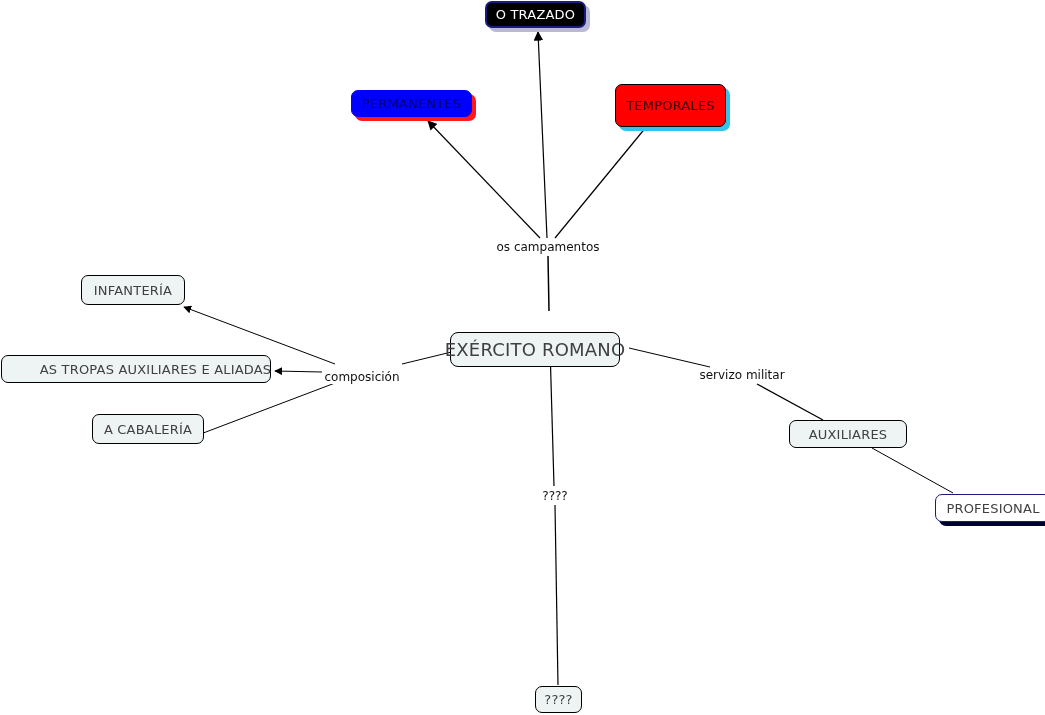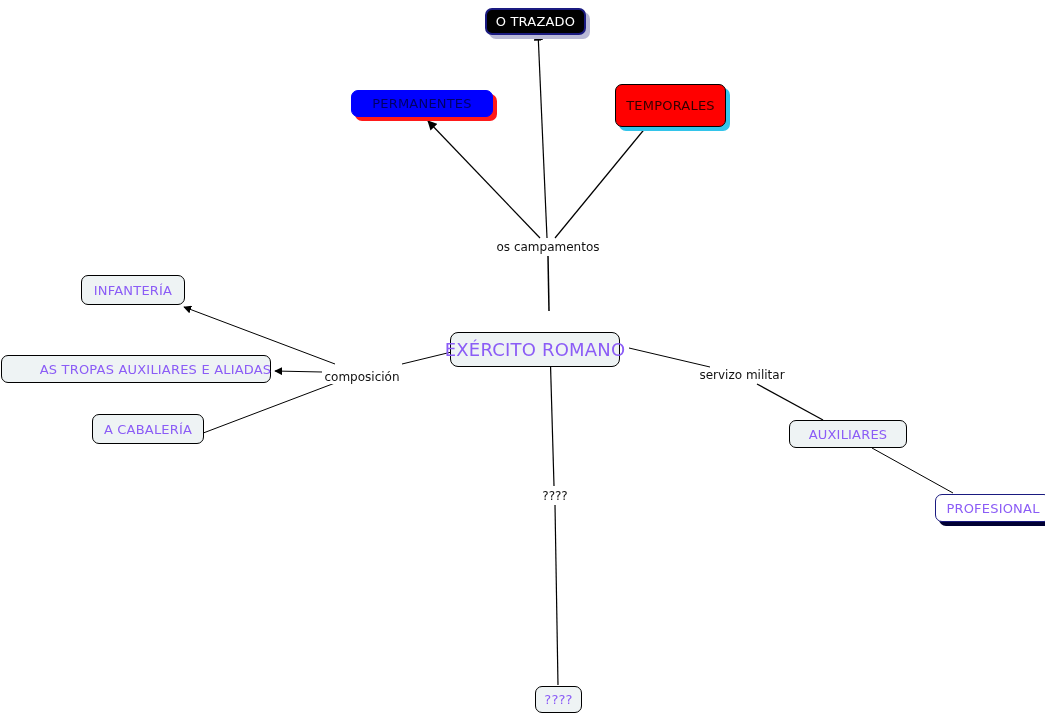--- a/index.html
+++ b/index.html
@@ -18,21 +18,21 @@
       position: absolute;
       left: 0; top: 0;
       width: 1045px; height: 715px;
     }
     .node {
       position: absolute;
       box-sizing: border-box;
       border: 1px solid #000;
       border-radius: 7px;
       background: #eef3f4;
-      color: #8b5cf6;
+      color: #404040;
       display: flex;
       align-items: center;
       justify-content: center;
       white-space: nowrap;
       font-size: 13px;
       letter-spacing: 0.2px;
     }
     .node.main {
       font-size: 18px;
       border-radius: 8px;
@@ -105,23 +105,23 @@
   <line x1="555" y1="505" x2="558" y2="685" stroke="#000" stroke-width="1.2"></line>
 </svg>
 
 <div class="link-label" style="left:548px; top:247px;">os campamentos</div>
 <div class="link-label" style="left:362px; top:355px;margin-top:22px;">composición</div>
 <div class="link-label" style="left:742px; top:375px;">servizo militar</div>
 <div class="link-label" style="left:555px; top:496px;">????</div>
 
 <div class="node main" style="left:450px; top:332px; width:170px; height:35px;text-align:right;">EXÉRCITO ROMANO</div>
 
-<div class="node trazado" style="left:485px; top:1px; width:101px; height:27px;margin-top:7px;">O TRAZADO</div>
+<div class="node trazado" style="left:485px; top:1px; width:101px; height:27px;">O TRAZADO</div>
 
-<div class="node permanentes" style="left:351px; top:90px; width:142px; height:27px;">PERMANENTES</div>
+<div class="node permanentes" style="left:351px; top:90px; width:121px; height:27px;">PERMANENTES</div>
 
 <div class="node temporales" style="left:615px; top:84px; width:111px; height:43px;">TEMPORALES</div>
 
 <div class="node" style="left:81px; top:275px; width:104px; height:30px;">INFANTERÍA</div>
 
 <div class="node" style="left:1px; top:355px; width:270px; height:28px;padding-left:39px;">AS TROPAS AUXILIARES E ALIADAS</div>
 
 <div class="node" style="left:92px; top:414px; width:112px; height:30px;">A CABALERÍA</div>
 
 <div class="node" style="left:789px; top:420px; width:118px; height:28px;">AUXILIARES</div>

